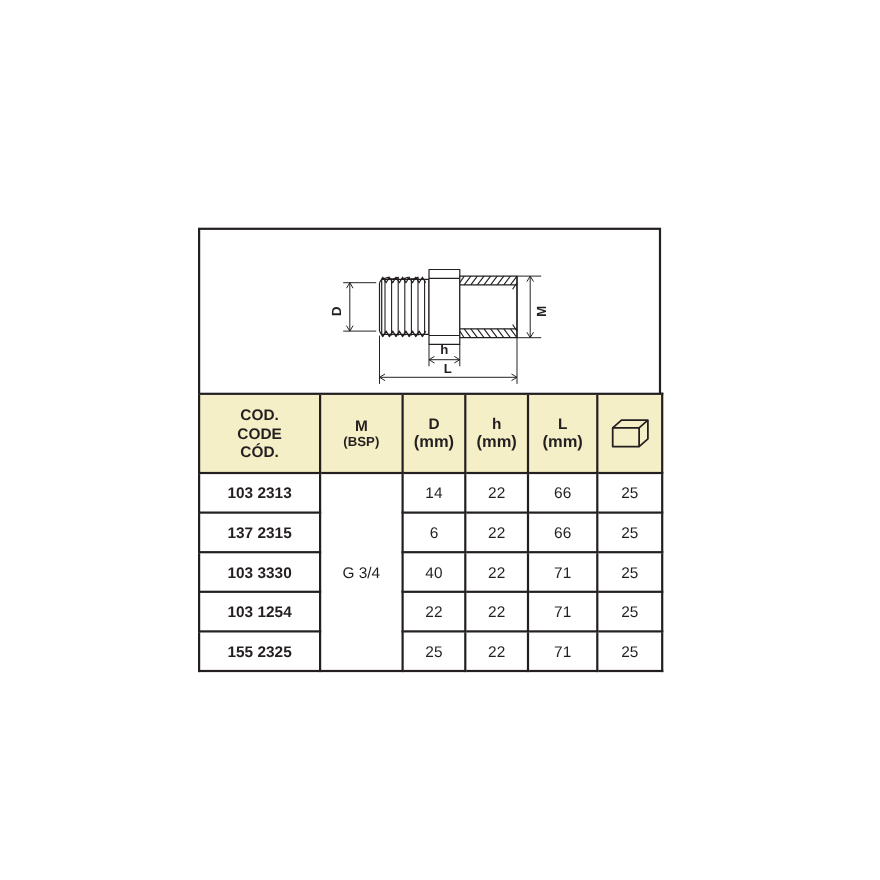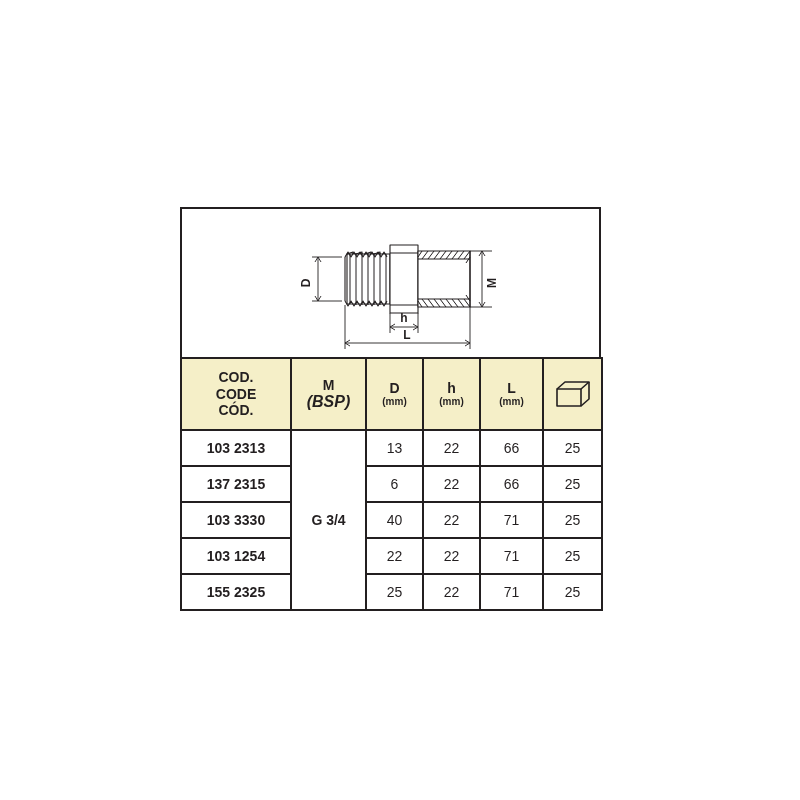--- a/index.html
+++ b/index.html
@@ -57,40 +57,39 @@
   }
   thead th {
     background: #f5efc8;
     height: 72px;
     font-weight: bold;
     line-height: 1.15;
     font-size: 14.5px;
   }
   thead th .unit {
     display: block;
-    font-size: 16px;
-    font-weight: bold;
-    font-style: italic;
+    font-size: 12px;
+    font-weight: bold;
   }
   thead th .unit-plain {
     display: block;
-    font-size: 10px;
+    font-size: 15px;
     font-weight: bold;
     font-style: normal;
   }
   tbody td {
     height: 36px;
     font-size: 14px;
   }
   td.code {
     font-weight: bold;
     font-size: 15px;
   }
   td.bsp {
-    font-weight: bold;
+    font-weight: normal;
     font-size: 15px;
   }
   .box-icon {
     display: block;
     margin: 0 auto;
   }
   .codecell {
     line-height: 1.18;
   }
 </style>
@@ -213,21 +212,21 @@
               <path d="M35 3 L35 20 L27 27"></path>
             </g>
           </svg>
         </th>
       </tr>
     </thead>
     <tbody>
       <tr>
         <td class="code">103 2313</td>
         <td class="bsp" rowspan="5">G 3/4</td>
-        <td>13</td>
+        <td>14</td>
         <td>22</td>
         <td>66</td>
         <td>25</td>
       </tr>
       <tr>
         <td class="code">137 2315</td>
         <td>6</td>
         <td>22</td>
         <td>66</td>
         <td>25</td>

